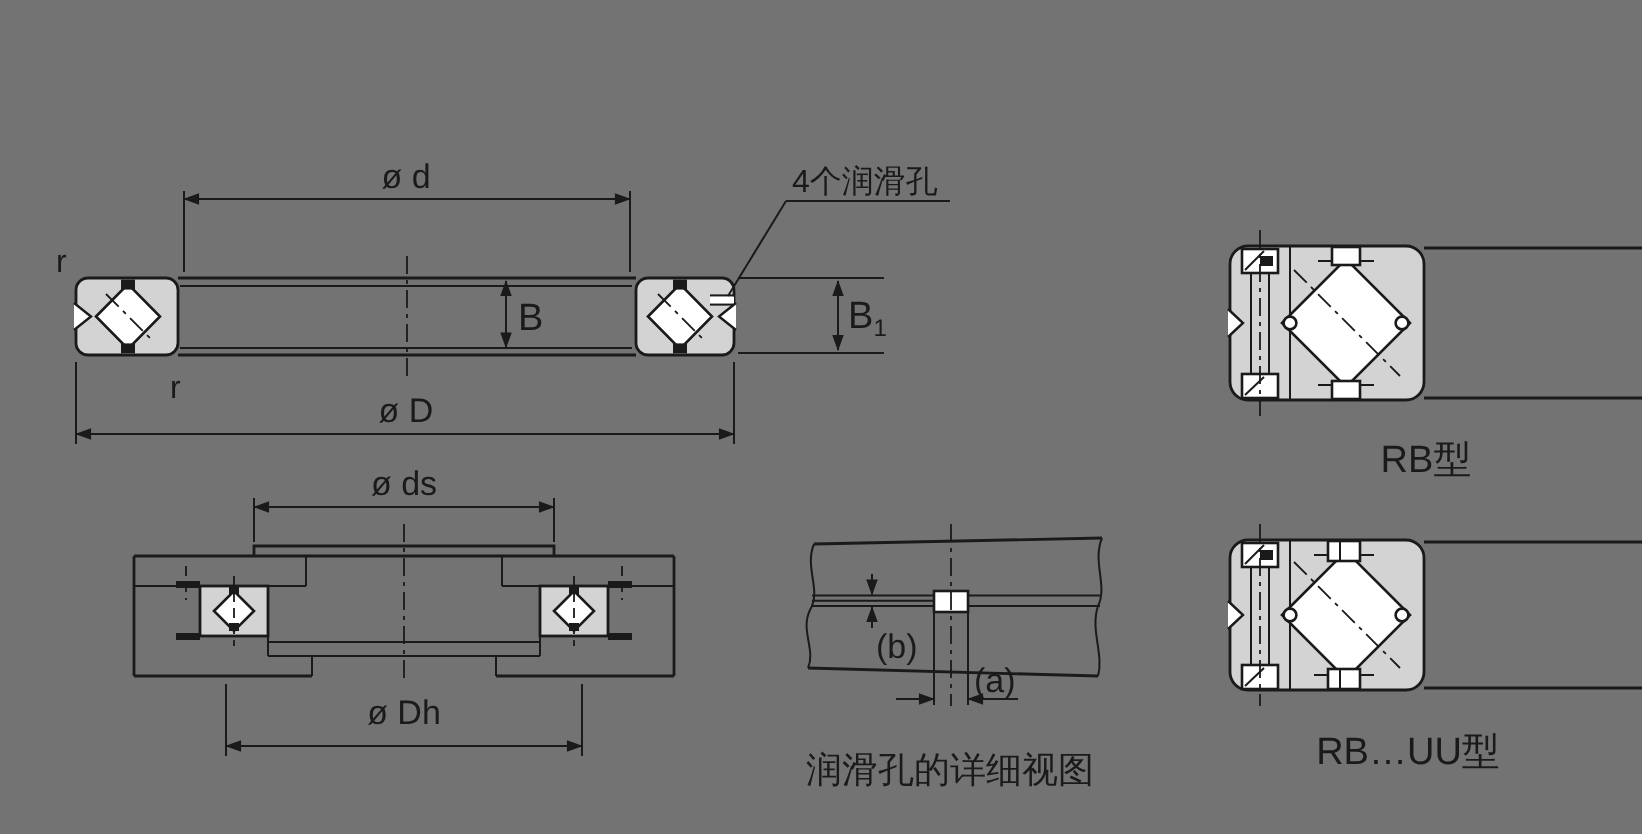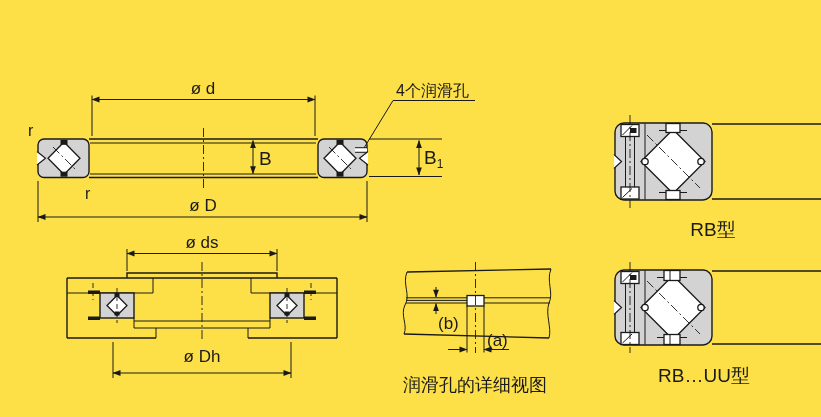--- a/index.html
+++ b/index.html
@@ -1,16 +1,16 @@
 <!DOCTYPE html>
 <html><head>
 <meta charset="utf-8">
 <style>
   html,body{margin:0;padding:0;background:#fff;}
-  #stage{position:relative;width:821px;height:417px;background:#fde047;overflow:hidden;}
+  #stage{position:relative;width:821px;height:417px;background:#737373;overflow:hidden;}
   svg{display:block;}
   .ln{stroke:#1a1a1a;stroke-width:1.4;fill:none;stroke-linecap:butt;}
   .thin{stroke:#1a1a1a;stroke-width:1;fill:none;}
   .dim{stroke:#1a1a1a;stroke-width:1;fill:none;}
   .cl{stroke:#1a1a1a;stroke-width:0.9;fill:none;stroke-dasharray:9 3 2 3;}
   .dash{stroke:#1a1a1a;stroke-width:0.9;fill:none;stroke-dasharray:5 3;}
   .gray{fill:#d3d3d3;stroke:#1a1a1a;stroke-width:1.4;}
   .wht{fill:#ffffff;stroke:#1a1a1a;stroke-width:1.3;}
   .blk{fill:#1a1a1a;stroke:none;}
   .notch{fill:#ffffff;stroke:#1a1a1a;stroke-width:1.2;}

